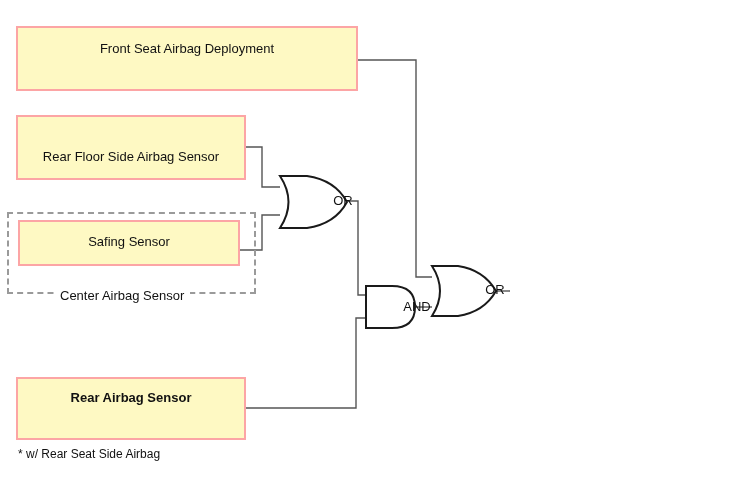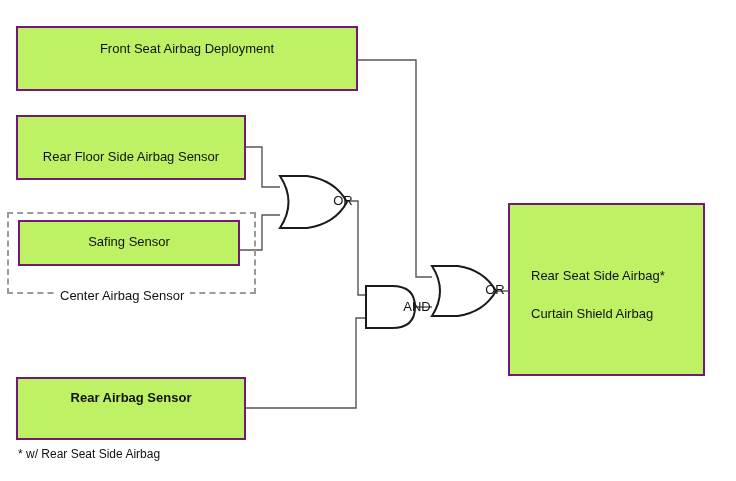--- a/index.html
+++ b/index.html
@@ -11,22 +11,22 @@
     position: relative;
     width: 736px;
     height: 481px;
     background: #ffffff;
     font-family: "Liberation Sans", sans-serif;
     overflow: hidden;
   }
   .box {
     position: absolute;
     box-sizing: border-box;
-    border: 2px solid #701a75;
-    background: #bef264;
+    border: 2px solid #fca5a5;
+    background: #fef9c3;
   }
   .box-label {
     position: absolute;
     left: 0;
     right: 0;
     text-align: center;
     font-size: 13px;
     color: #111111;
     line-height: 15px;
     white-space: pre;
@@ -154,18 +154,14 @@
   <svg class="gate" style="left:429px; top:264px; width:70px; height:54px;" viewBox="0 0 70 54">
     <path class="gate-path" d="M 3 2
              Q 19 27 3 52
              L 29 52
              Q 55 48 67 27
              Q 55 6 29 2
              Z"></path>
   </svg>
   <div class="gate-label" style="left:440px; top:282px; width:40px;">OR</div>
 
-  <div class="box" style="left:508px; top:203px; width:197px; height:173px;">
-    <div class="out-label" style="left:21px; top:63px;">Rear Seat Side Airbag*</div>
-    <div class="out-label" style="left:21px; top:101px;">Curtain Shield Airbag</div>
-  </div>
 
 </div>
 
 </body></html>

